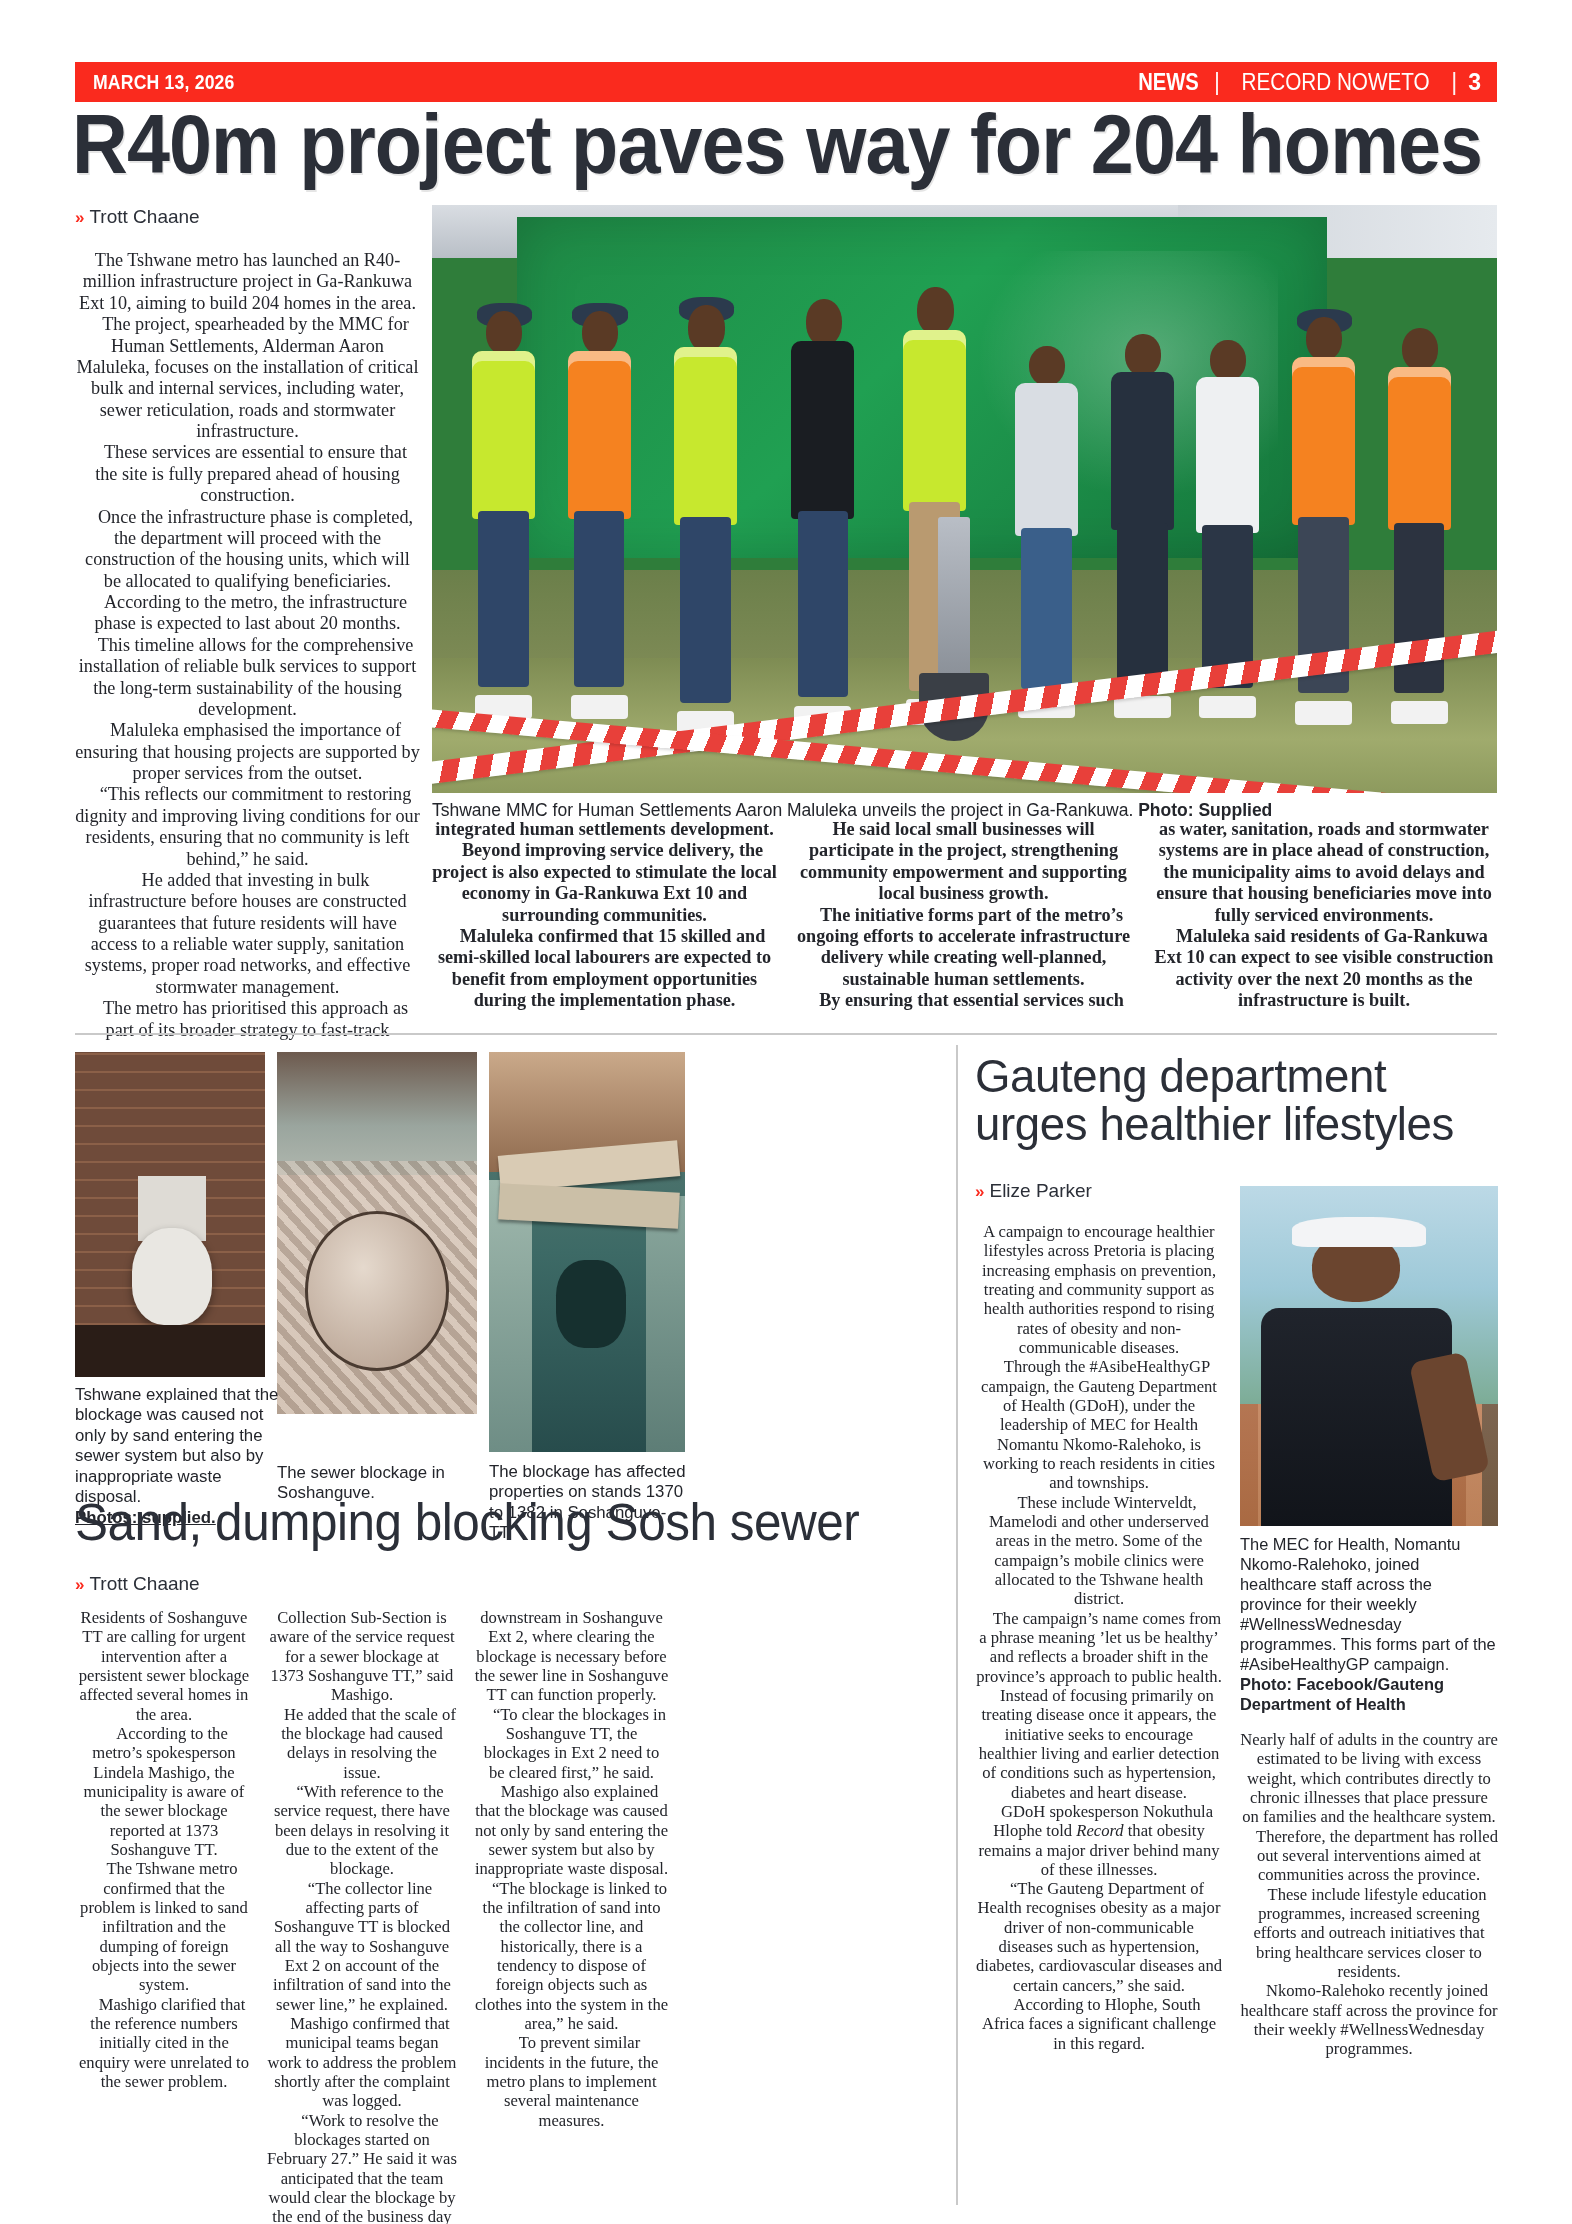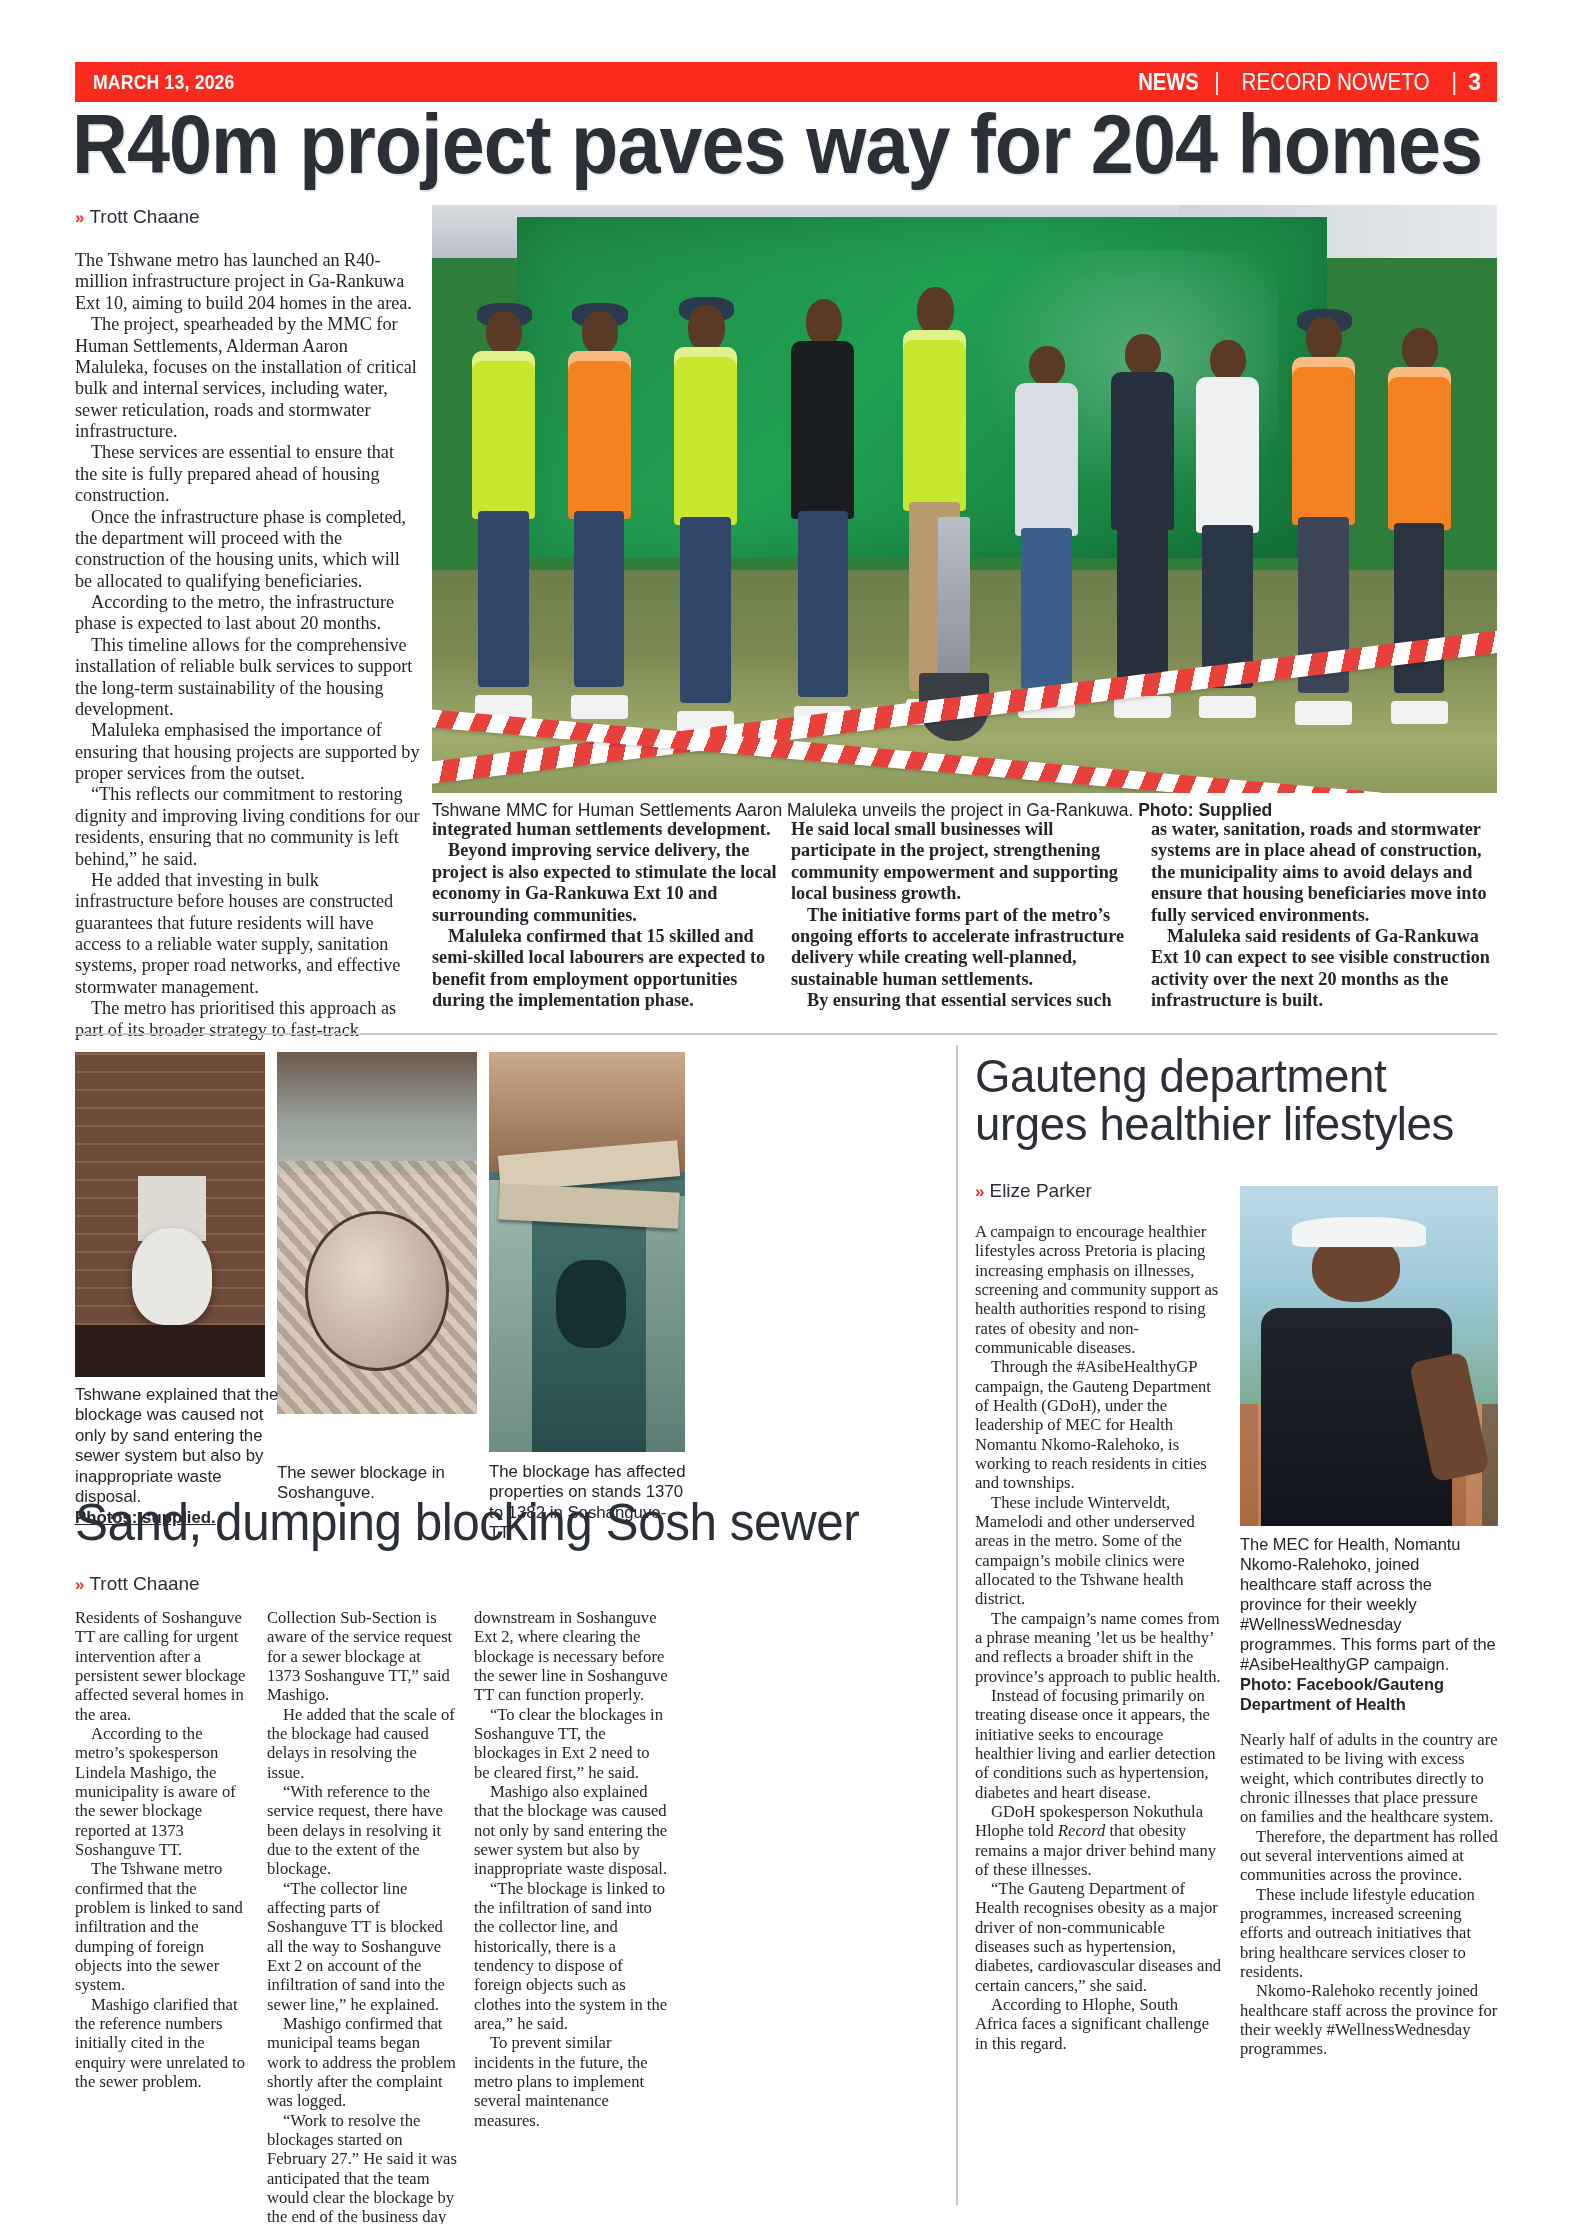--- a/index.html
+++ b/index.html
@@ -78,21 +78,21 @@
     font-size: 17px;
     letter-spacing: -3px;
   }
 
   
   .body-col {
     font-family: "Liberation Serif", serif;
     font-size: 18.2px;
     line-height: 1.175;
     color: #23252b;
-    text-align: left;
+    text-align: center;
   }
   .body-col p { text-indent: 16px; margin: 0; }
   .body-col p.first { text-indent: 0; }
 
   
   .a1-col1 {
     position: absolute;
     left: 75px; top: 206px;
     width: 345px;
   }
@@ -588,21 +588,21 @@
       </div>
   </div>
 
   <h2 class="headline-health">Gauteng department urges healthier lifestyles</h2>
   <div class="a3-byline byline">
     <span class="arrows">»</span>
     <span>Elize Parker</span>
   </div>
   <div class="a3-col1">
     <div class="body-col">
-        <p class="first">A campaign to encourage healthier lifestyles across Pretoria is placing increasing emphasis on illnesses, screening and community support as health authorities respond to rising rates of obesity and non-communicable diseases.</p>
+        <p class="first">A campaign to encourage healthier lifestyles across Pretoria is placing increasing emphasis on prevention, treating and community support as health authorities respond to rising rates of obesity and non-communicable diseases.</p>
         <p class="">Through the #AsibeHealthyGP campaign, the Gauteng Department of Health (GDoH), under the leadership of MEC for Health Nomantu Nkomo-Ralehoko, is working to reach residents in cities and townships.</p>
         <p class="">These include Winterveldt, Mamelodi and other underserved areas in the metro. Some of the campaign’s mobile clinics were allocated to the Tshwane health district.</p>
         <p class="">The campaign’s name comes from a phrase meaning ’let us be healthy’ and reflects a broader shift in the province’s approach to public health.</p>
         <p class="">Instead of focusing primarily on treating disease once it appears, the initiative seeks to encourage healthier living and earlier detection of conditions such as hypertension, diabetes and heart disease.</p>
         <p class="">GDoH spokesperson Nokuthula Hlophe told <i>Record</i> that obesity remains a major driver behind many of these illnesses.</p>
         <p class="">“The Gauteng Department of Health recognises obesity as a major driver of non-communicable diseases such as hypertension, diabetes, cardiovascular diseases and certain cancers,” she said.</p>
         <p class="">According to Hlophe, South Africa faces a significant challenge in this regard.</p>
       </div>
   </div>
 

